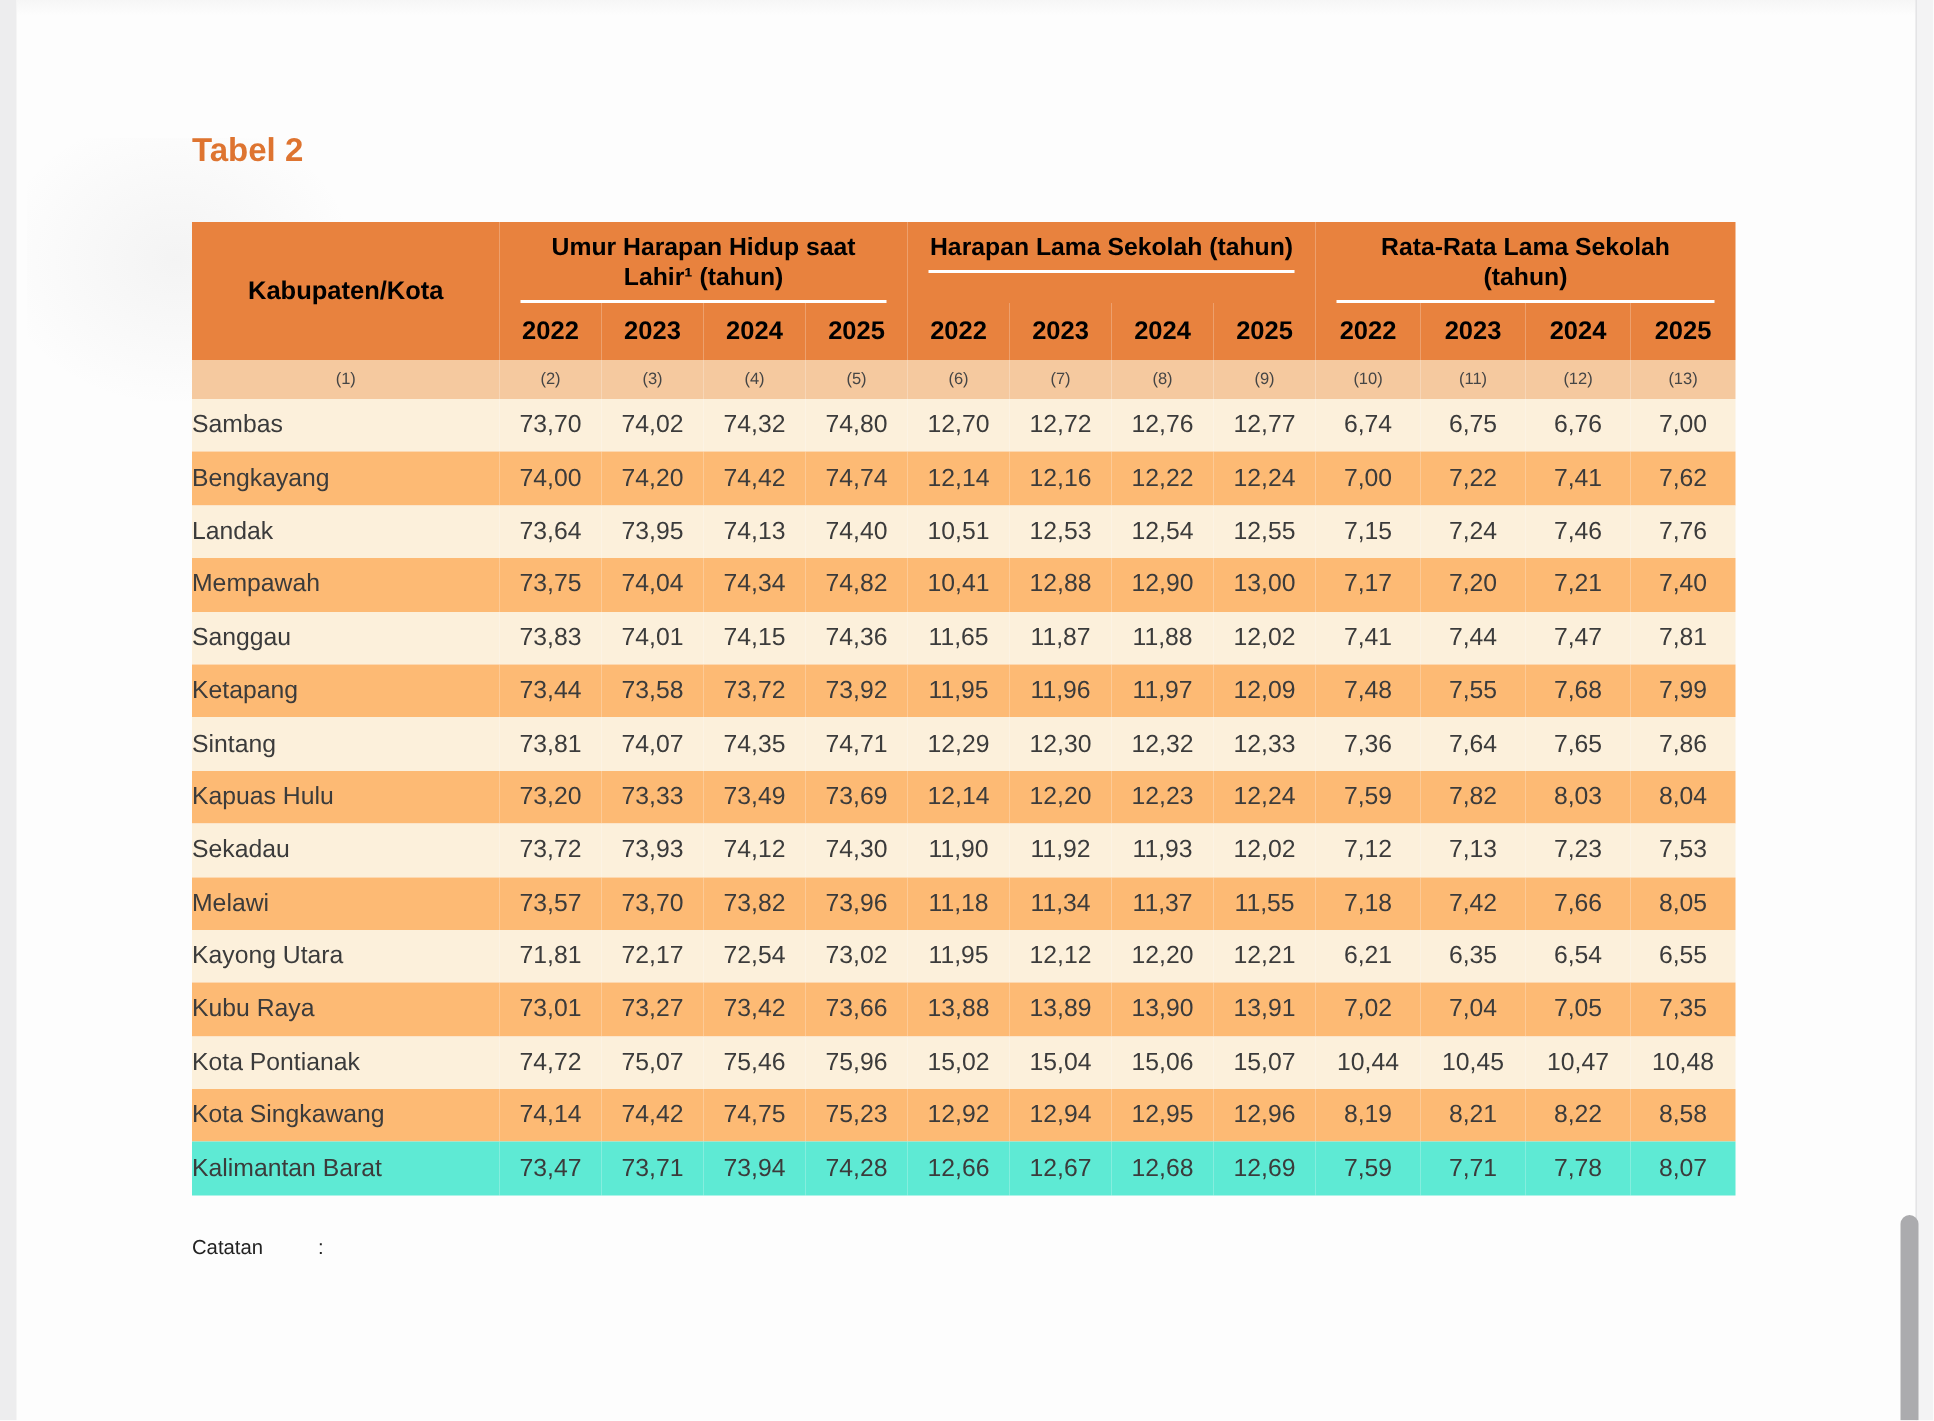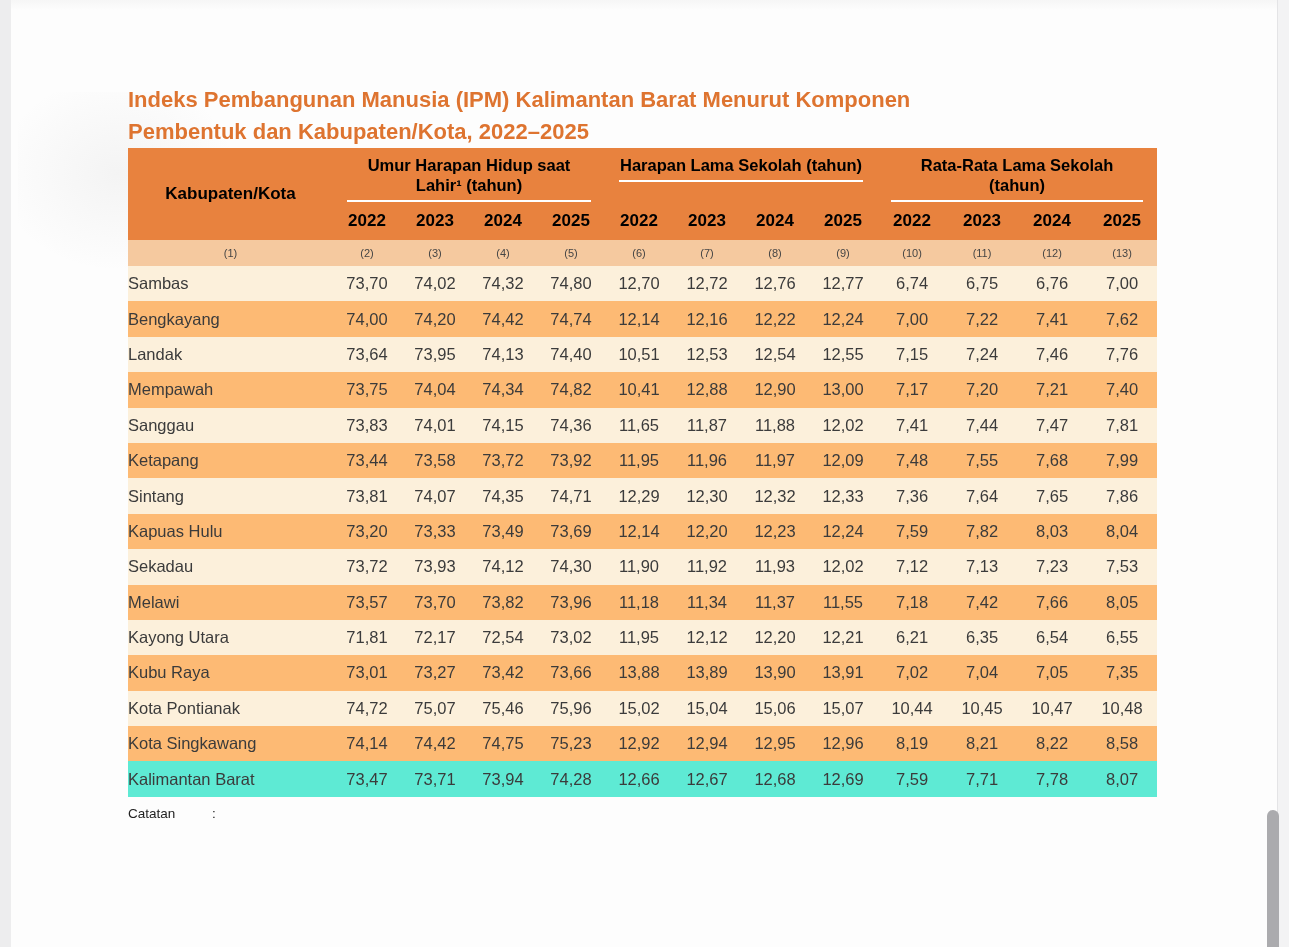--- a/index.html
+++ b/index.html
@@ -104,21 +104,21 @@
   }
   td.val {
     font-size: 16.5px;
     color: #3B3B3B;
     text-align: center;
     vertical-align: middle;
     white-space: nowrap;
   }
   .note {
     position: absolute;
-    left: 128px; top: 806px;
+    left: 128px; top: 824px;
     font-size: 13.5px;
     color: #222222;
     display: flex;
   }
   .note .note-label { display: inline-block; width: 84px; }
   .note .italic { font-style: italic; }
   .note sup { font-size: 9px; }
 
   .scrollbar-track {
     position: absolute;
@@ -138,24 +138,21 @@
 </head>
 <body>
 
 <div class="page">
 
   <div class="left-edge"></div>
   <div class="top-shade"></div>
   <div class="watermark"></div>
 
   <div class="title-block">
-    <div class="title-text">
-      <div>Indeks Pembangunan Manusia (IPM) Kalimantan Barat Menurut Komponen</div>
-      <div>Pembentuk dan Kabupaten/Kota, 2022–2025</div>
-    </div>
+    <div class="title-label">Tabel 2</div>
   </div>
 
   <table class="ipm">
     <colgroup>
       <col style="width:205px">
       <col style="width:68px">
         <col style="width:68px">
         <col style="width:68px">
         <col style="width:68px">
       <col style="width:68px">

